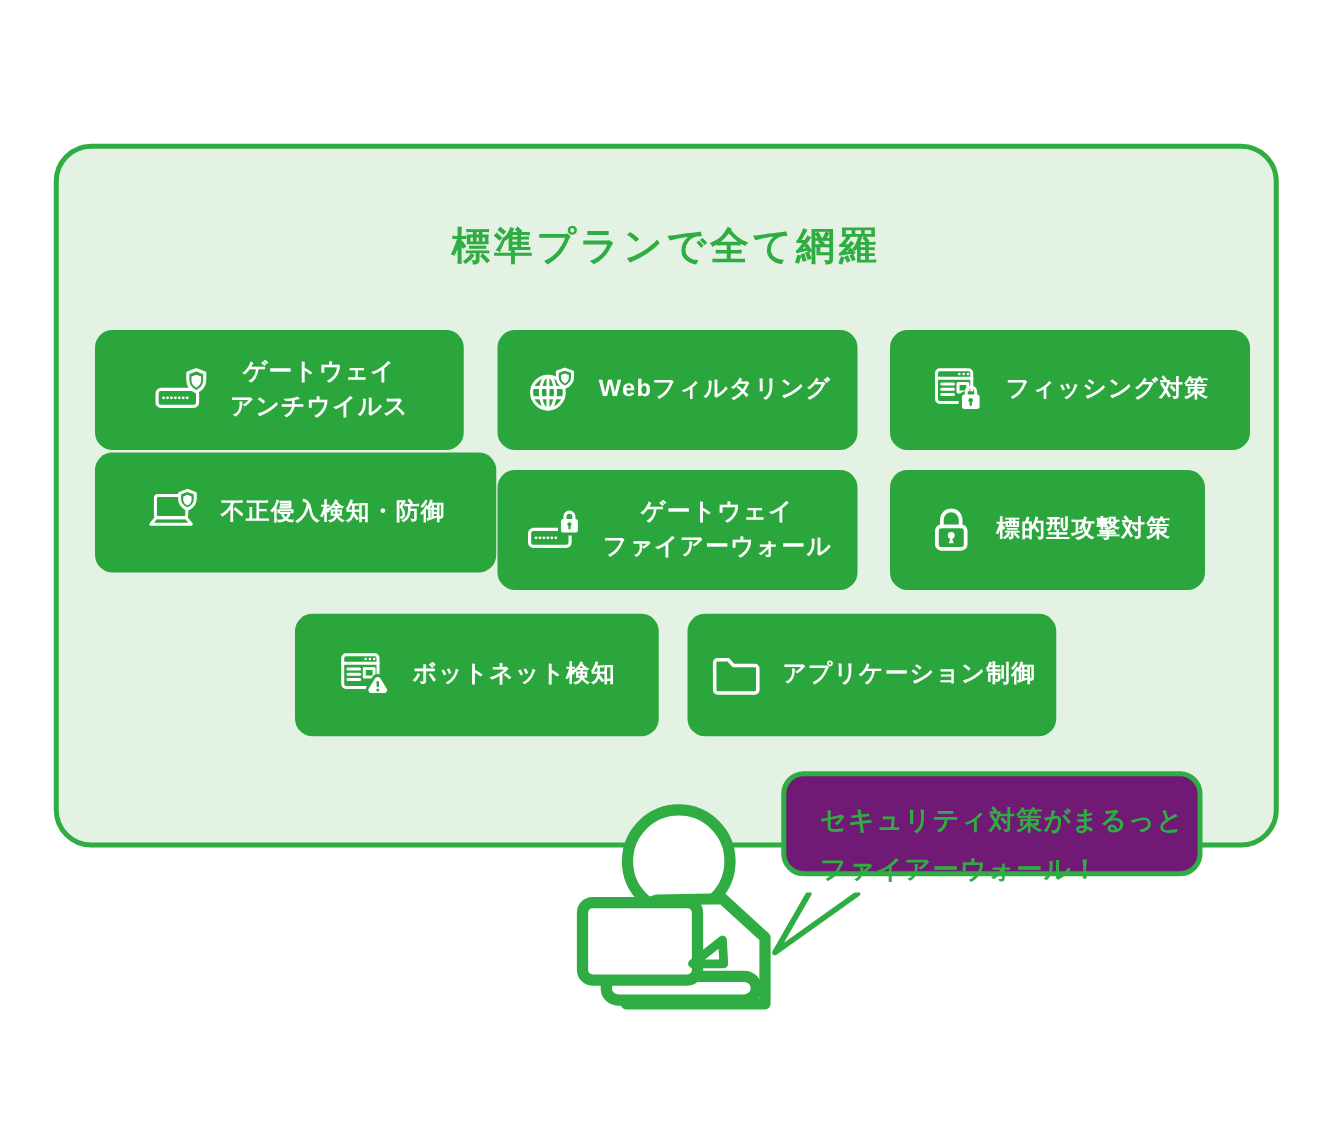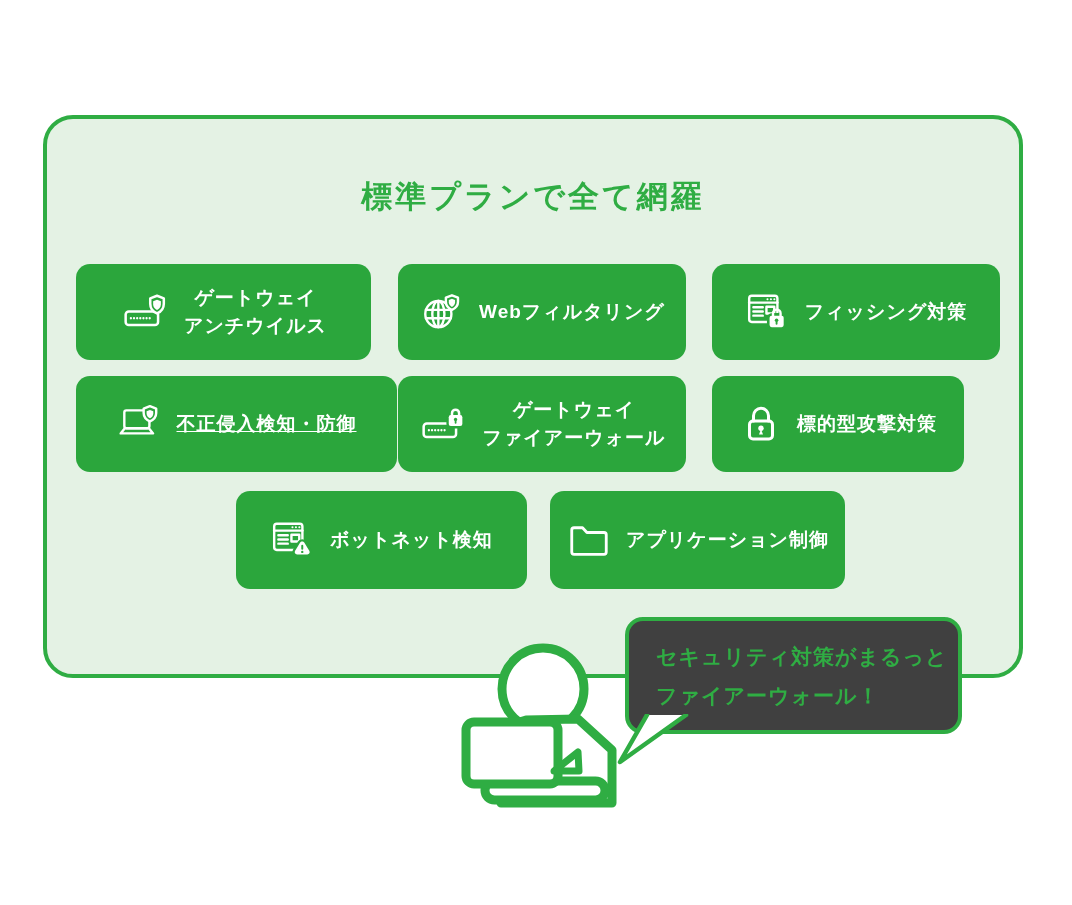--- a/index.html
+++ b/index.html
@@ -38,29 +38,29 @@
   .card .label{
     font-size:19px;font-weight:bold;letter-spacing:1px;
     line-height:1.45;text-align:center;white-space:pre-line;
     color:#fff;
   }
   .card svg{flex:0 0 auto;display:block;}
   
   .c1{left:29px;top:145px;width:295px;height:96px;}
   .c2{left:351px;top:145px;width:288px;height:96px;}
   .c3{left:665px;top:145px;width:288px;height:96px;}
-  .c4{left:29px;top:257px;width:321px;height:96px;text-decoration:underline;}
+  .c4{left:29px;top:243px;width:321px;height:96px;}
   .c5{left:351px;top:257px;width:288px;height:96px;}
   .c6{left:665px;top:257px;width:252px;height:96px;}
   .c7{left:189px;top:372px;width:291px;height:98px;}
   .c8{left:503px;top:372px;width:295px;height:98px;}
 
   .bubble{
-    position:absolute;left:625px;top:617px;width:337px;height:117px;
-    background:#404040;
+    position:absolute;left:625px;top:617px;width:337px;height:84px;
+    background:#701a75;
     border:4.5px solid var(--line-green);
     border-radius:18px;
     padding:17px 10px 0 27px;
     z-index:6;
   }
   .bubble .bline{
     font-size:21px;font-weight:bold;letter-spacing:1px;
     line-height:1.85;color:var(--line-green);white-space:nowrap;
   }
   .tail{position:absolute;left:600px;top:714px;z-index:7;}

